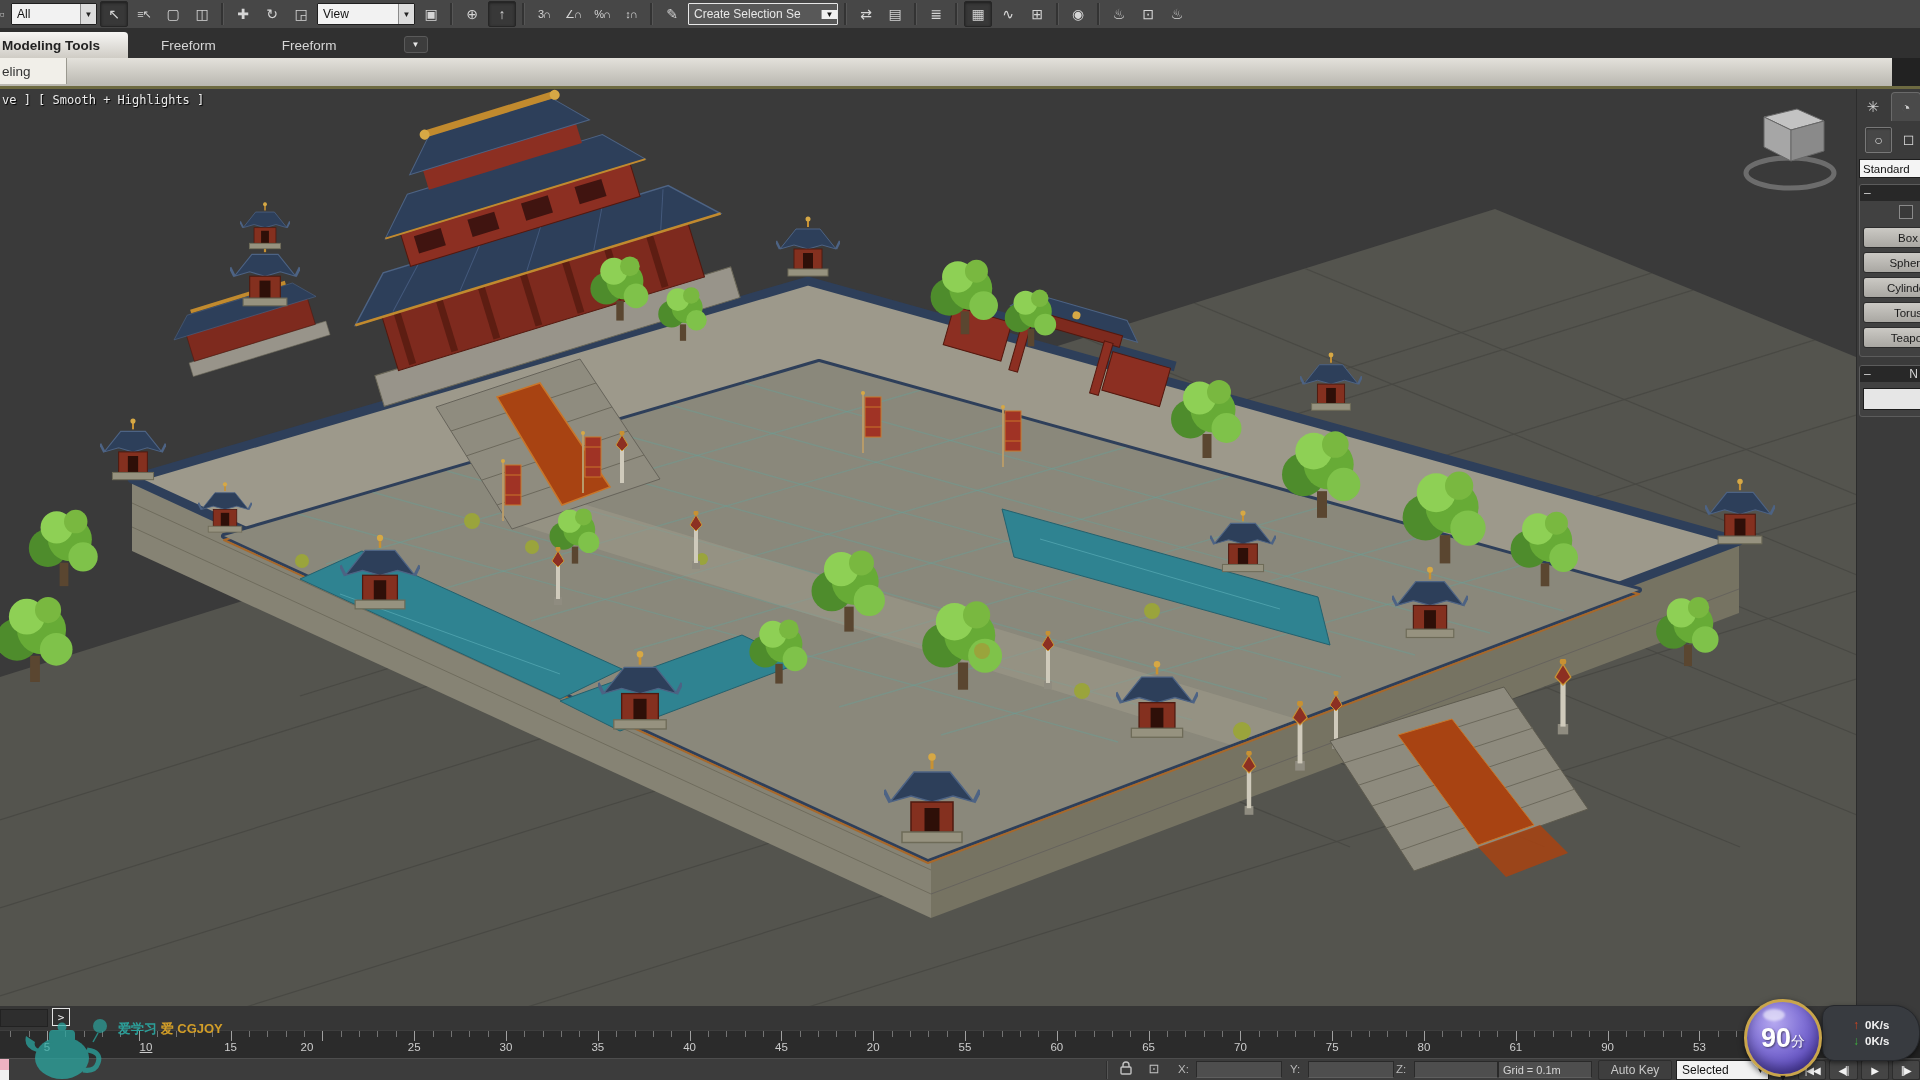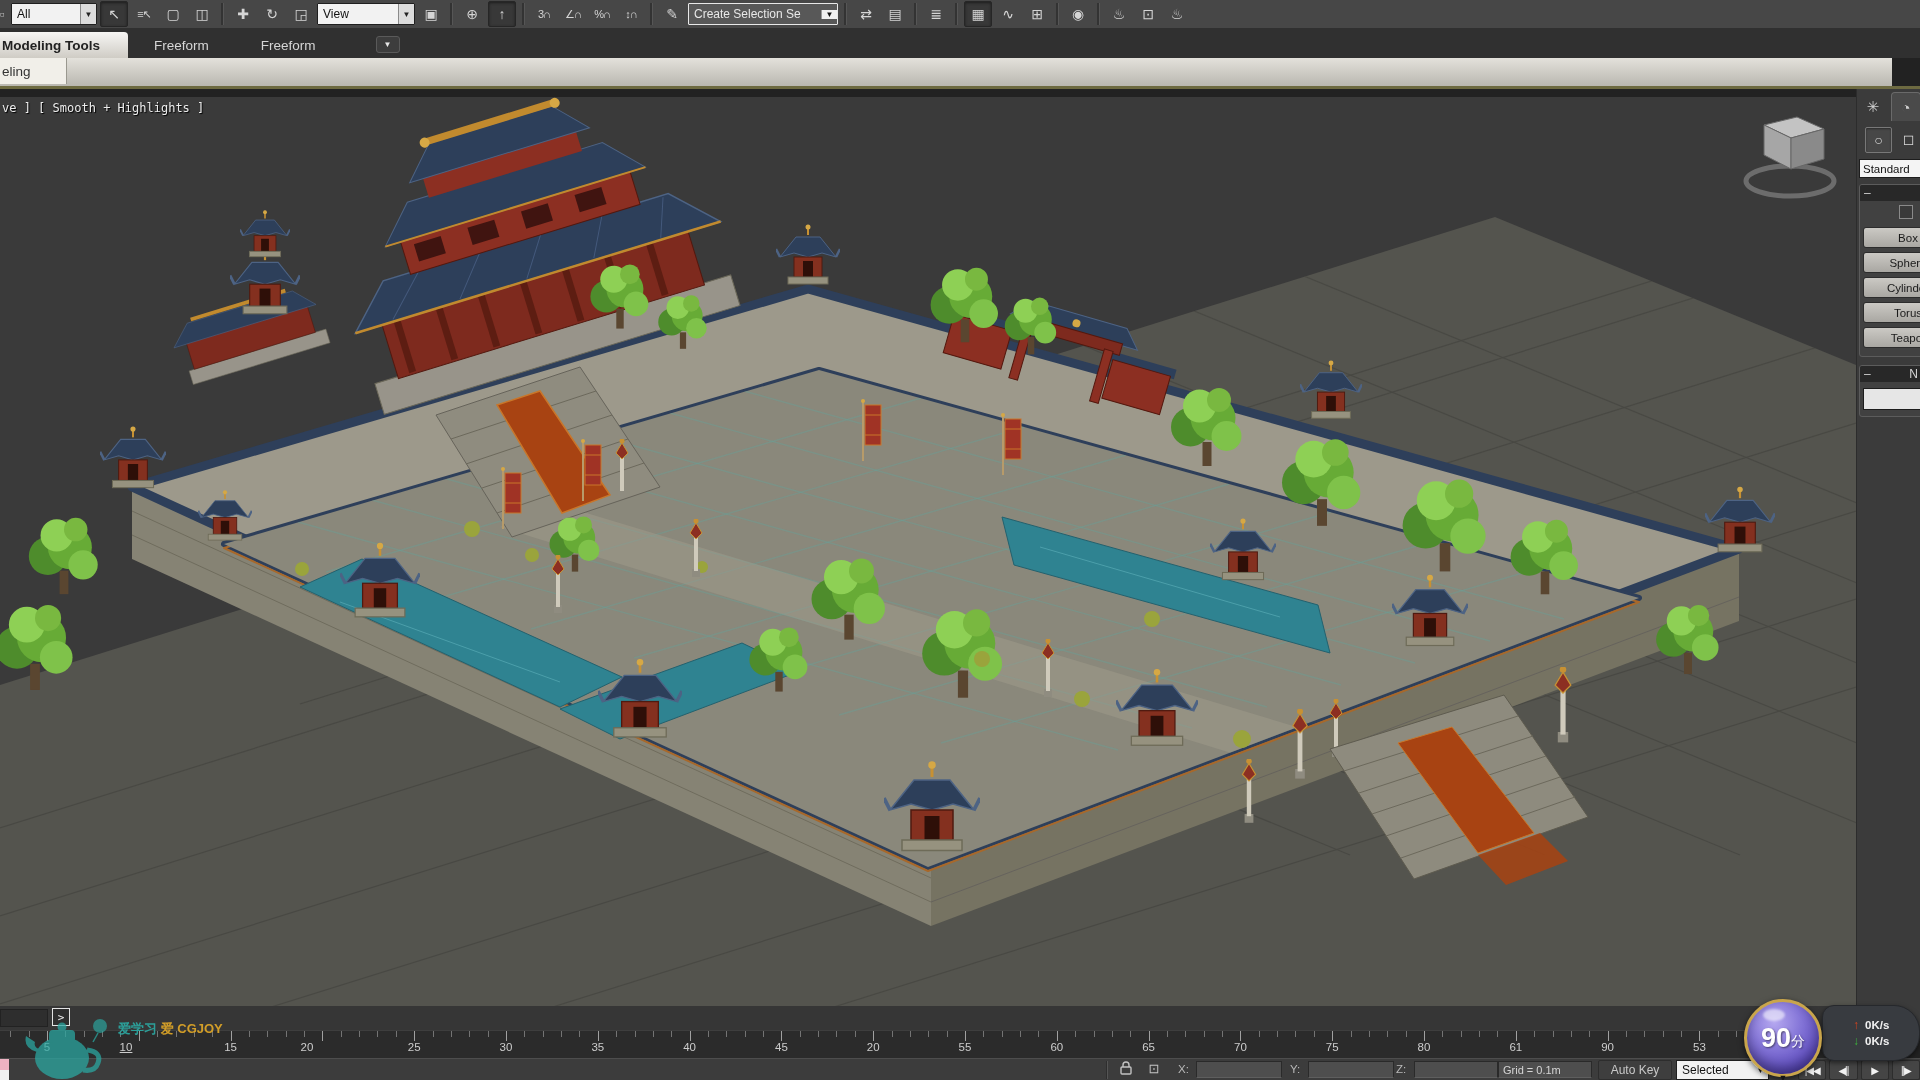--- a/index.html
+++ b/index.html
@@ -17,32 +17,32 @@
   .tb-sep{width:2px;height:22px;background:#333;border-right:1px solid #565656;margin:0 3px;flex:0 0 auto;}
   .tb-combo{height:20px;display:flex;align-items:stretch;flex:0 0 auto;font-size:12px;border-radius:1px;overflow:hidden;}
   .combo-light{background:#f2f2f2;border:1px solid #1f1f1f;color:#111;}
   .combo-light .combo-arrow{background:#dcdcdc;border-left:1px solid #8a8a8a;color:#222;}
   .combo-dark{background:#585858;border:1px solid #e8e8e8;color:#e8e8e8;}
   .combo-dark .combo-arrow{background:#f0f0f0;color:#111;border-left:1px solid #999;}
   .combo-val{flex:1;display:flex;align-items:center;padding-left:5px;white-space:nowrap;overflow:hidden;}
   .combo-arrow{width:15px;display:flex;align-items:center;justify-content:center;font-size:8px;}
   
   #ribbon-row1{position:absolute;left:0;top:28px;width:1920px;height:30px;background:#303030;display:flex;align-items:flex-end;}
-  .ribbon-tab{height:26px;display:flex;align-items:center;padding:0 26px;font-size:13.5px;color:#d6d6d6;}
+  .ribbon-tab{height:26px;display:flex;align-items:center;padding:0 33px;font-size:13.5px;color:#d6d6d6;}
   .ribbon-tab.active{background:linear-gradient(#f7f6f4,#cfccc5);color:#222;border-radius:4px 4px 0 0;
     padding:0 28px;margin-left:-26px;font-weight:bold;}
   #ribbon-overflow-arrow{width:22px;height:15px;background:#3d3d3d;border:1px solid #5a5a5a;border-radius:3px;
     color:#e8e8e8;font-size:8px;display:flex;align-items:center;justify-content:center;margin:0 0 5px 34px;}
   #ribbon-row2{position:absolute;left:0;top:58px;width:1892px;height:28px;
     background:linear-gradient(#e3e1db,#b9b7b0);}
   #ribbon-min-tab{position:absolute;left:0;top:0;height:26px;width:64px;background:#f1efe9;
     border-right:1px solid #9a988f;color:#333;font-size:13.5px;display:flex;align-items:center;padding-left:2px;}
   #ribbon-divider{position:absolute;left:0;top:86px;width:1920px;height:3px;background:#6d6a41;}
   
-  #viewport{position:absolute;left:0;top:89px;width:1856px;height:917px;background:#3a3a3a;overflow:hidden;margin-top:8px;}
+  #viewport{position:absolute;left:0;top:89px;width:1856px;height:917px;background:#3a3a3a;overflow:hidden;}
   #viewport-label{position:absolute;left:2px;top:4px;color:#ececec;font-family:"DejaVu Sans Mono",monospace;
     font-size:12px;z-index:5;text-shadow:1px 1px 1px #000;}
   
   #command-panel{position:absolute;left:1856px;top:89px;width:64px;height:941px;background:#3b3b3b;
     border-left:1px solid #2c2c2c;overflow:hidden;}
   .cp-tabs{display:flex;align-items:center;gap:6px;padding:3px 0 2px 4px;}
   .cp-tab-icon{color:#cfcfcf;font-size:15px;width:24px;height:24px;display:flex;align-items:center;justify-content:center;}
   .cp-tab-icon.active{background:#4a4a4a;border:1px solid #6a6a6a;border-bottom:none;border-radius:4px 4px 0 0;width:28px;height:28px;}
   .cp-cats{display:flex;gap:4px;padding:4px 0 4px 8px;}
   .cp-cat{width:26px;height:24px;display:flex;align-items:center;justify-content:center;color:#d8d8d8;font-size:14px;border-radius:2px;}
@@ -501,21 +501,21 @@
 <div id="ruler-row">
     <div class="tick" style="left: 10.28px;"></div>
     <div class="tick" style="left: 28.64px;"></div>
     <div class="tick major" style="left: 47px;"></div>
     <div class="tick-label" style="left: 47px;">5</div>
     <div class="tick" style="left: 65.36px;"></div>
     <div class="tick" style="left: 83.72px;"></div>
     <div class="tick" style="left: 102.08px;"></div>
     <div class="tick" style="left: 120.44px;"></div>
     <div class="tick major" style="left: 138.8px;"></div>
-    <div class="tick-label" style="left: 126px; text-decoration: underline;">10</div>
+    <div class="tick-label" style="left: 146px; text-decoration: underline;">10</div>
     <div class="tick" style="left: 157.16px;"></div>
     <div class="tick" style="left: 175.52px;"></div>
     <div class="tick" style="left: 193.88px;"></div>
     <div class="tick" style="left: 212.24px;"></div>
     <div class="tick major" style="left: 230.6px;"></div>
     <div class="tick-label" style="left: 230.6px;">15</div>
     <div class="tick" style="left: 248.96px;"></div>
     <div class="tick" style="left: 267.32px;"></div>
     <div class="tick" style="left: 285.68px;"></div>
     <div class="tick" style="left: 304.04px;"></div>

